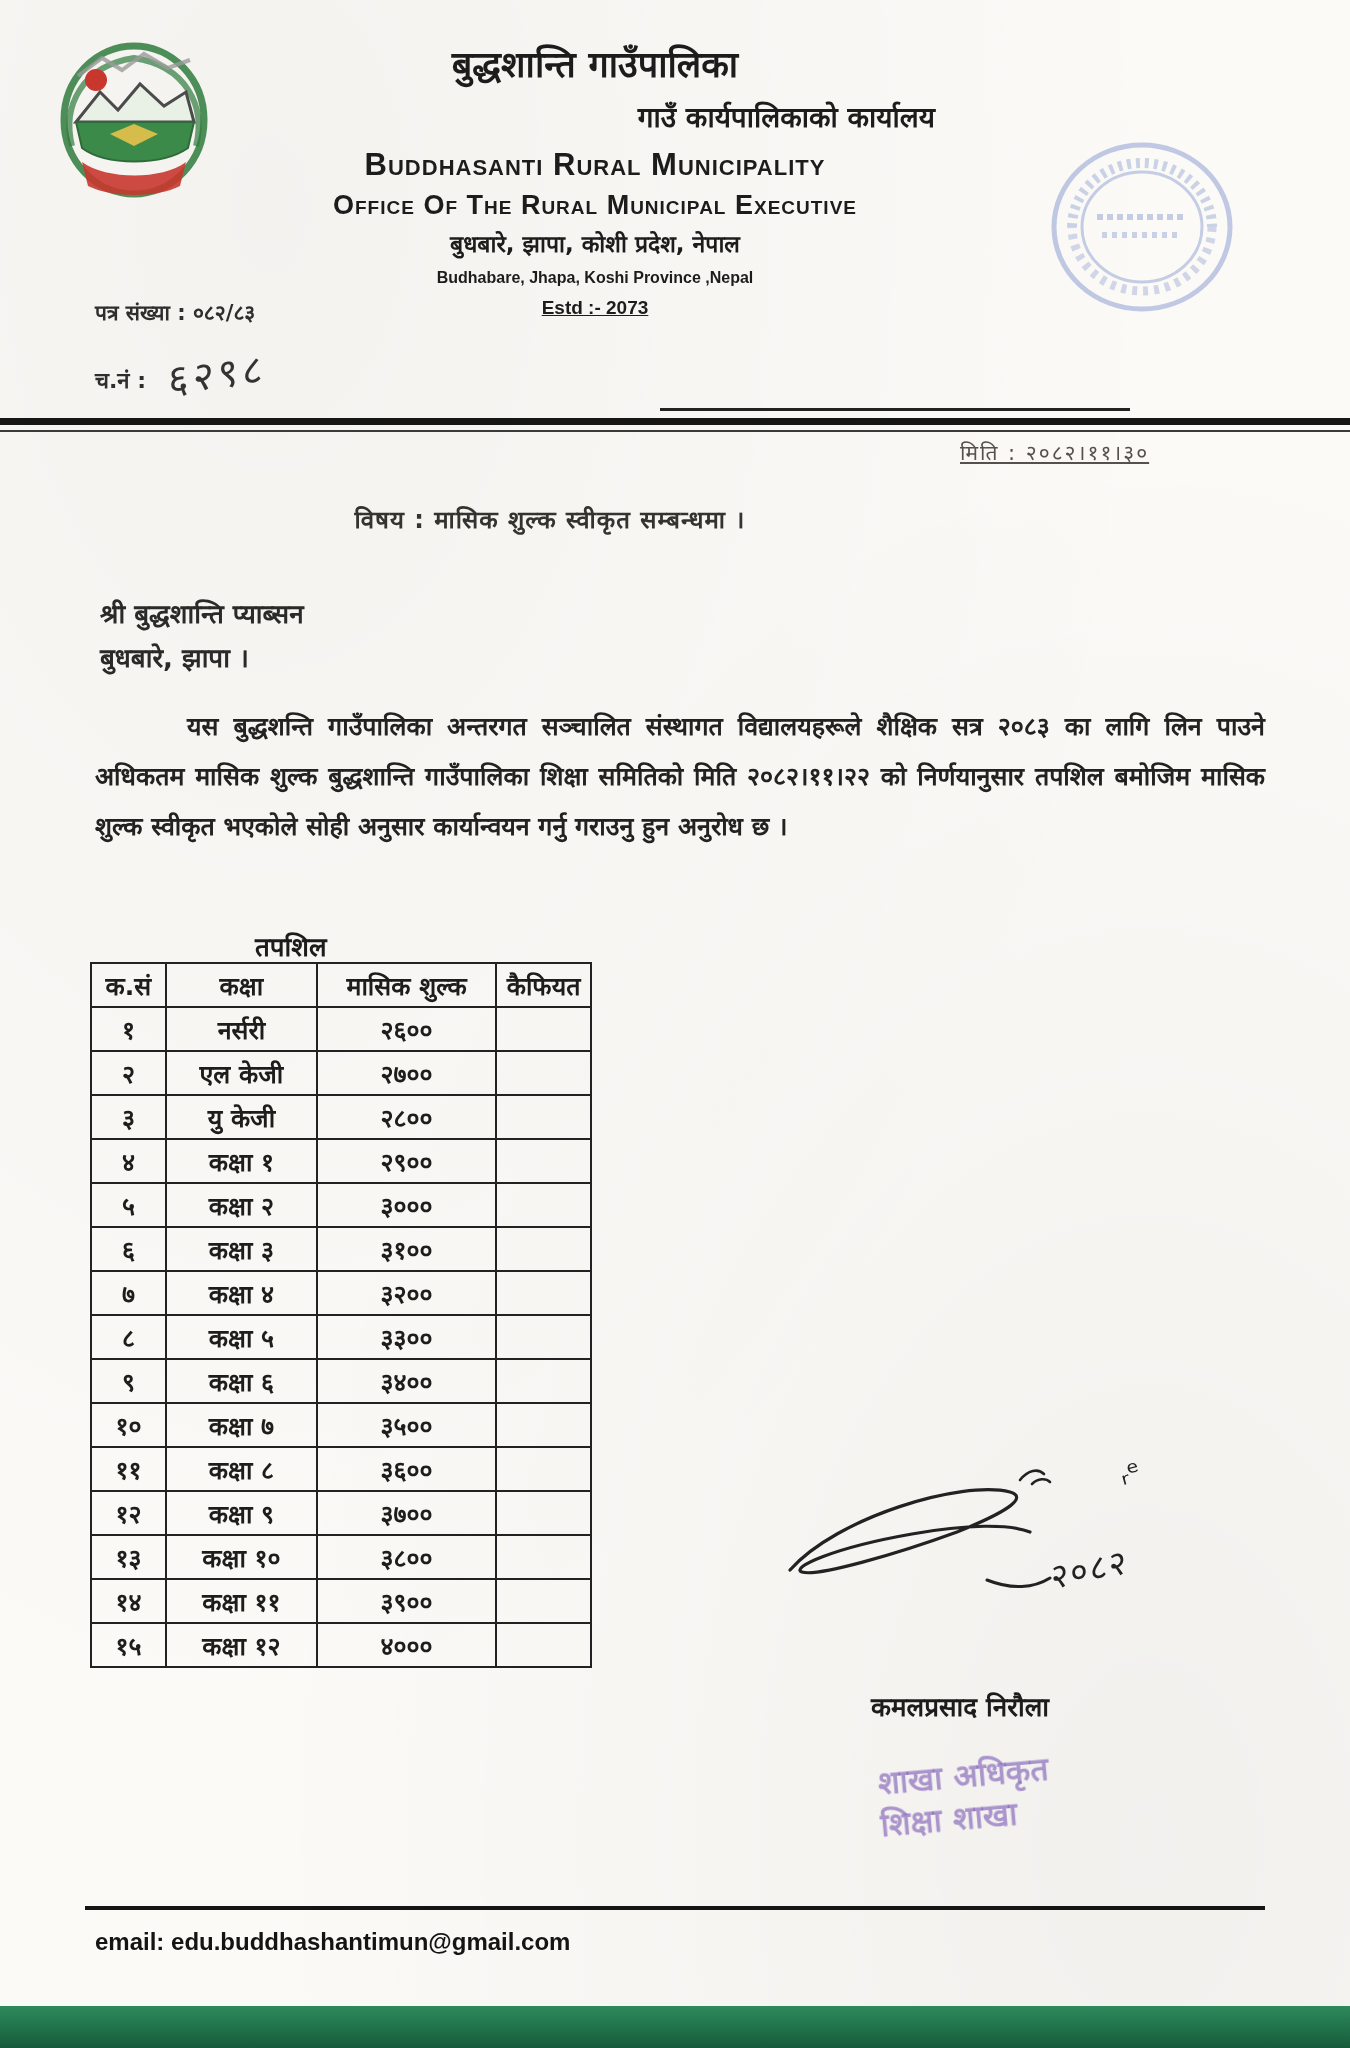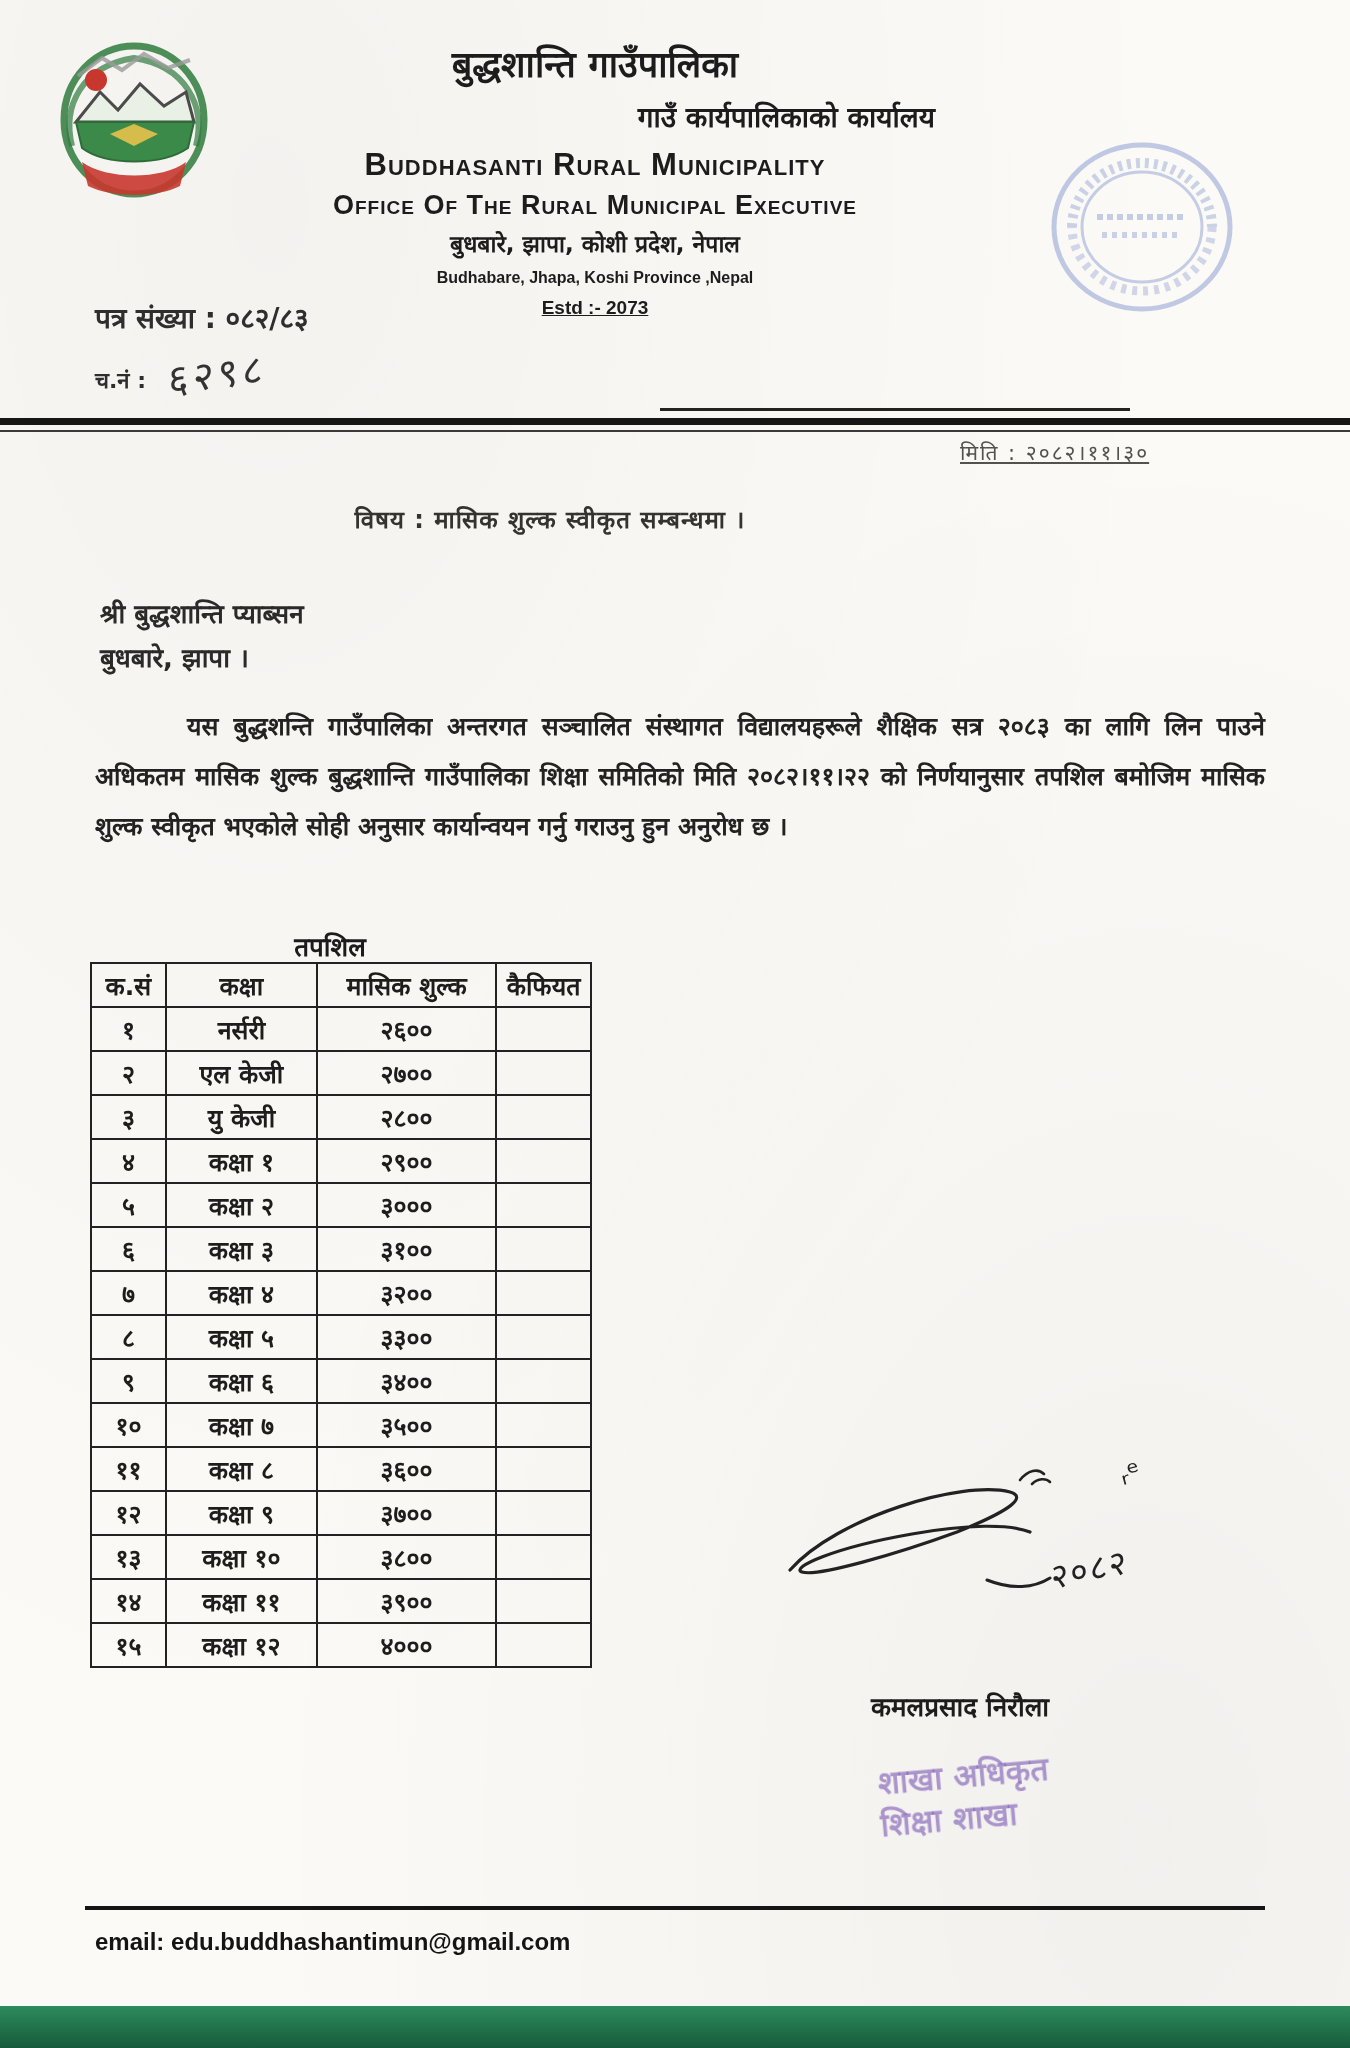--- a/index.html
+++ b/index.html
@@ -20,34 +20,34 @@
   .logo { position:absolute; left:52px; top:36px; width:165px; height:172px; }
   .header-center { position:absolute; left:255px; top:38px; width:680px; text-align:center; }
   .t-np1 { font-size:36px; font-weight:bold; line-height:54px; }
   .t-np2 { font-size:28px; font-weight:bold; line-height:52px;text-align:right; }
   .t-en1 { font-size:31px; font-weight:bold; font-variant:small-caps; letter-spacing:1px; line-height:42px; font-family:"Liberation Sans", sans-serif; }
   .t-en2 { font-size:27px; font-weight:bold; font-variant:small-caps; letter-spacing:1px; line-height:38px; font-family:"Liberation Sans", sans-serif; }
   .addr-np { font-size:23px; font-weight:bold; line-height:36px; margin-top:2px; }
   .addr-en { font-size:16px; font-weight:bold; line-height:32px; font-family:"Liberation Sans", sans-serif; }
   .estd { font-size:19px; font-weight:bold; text-decoration:underline; line-height:28px; font-family:"Liberation Sans", sans-serif; }
   .estd-rule { position:absolute; left:660px; top:408px; width:470px; height:3px; background:#222; }
-  .letter-no { position:absolute; left:95px; top:298px; font-size:28px; font-weight:bold; color:#2e2e2e;text-align:right; }
+  .letter-no { position:absolute; left:95px; top:298px; font-size:21px; font-weight:bold; color:#2e2e2e;text-align:right; }
   .ref-line { position:absolute; left:95px; top:345px; font-size:22px; font-weight:bold; color:#2e2e2e; }
   .ref-hand { display:inline-block; font-size:40px; font-weight:normal; color:#333; transform:rotate(-7deg) skewX(-8deg); margin-left:14px; letter-spacing:4px; }
   .seal { position:absolute; left:1042px; top:132px; width:200px; height:190px; opacity:.75; filter:blur(.6px); }
   
   .rule-thick { position:absolute; left:0; top:418px; width:1350px; height:7px; background:#161616; }
   .rule-thin  { position:absolute; left:0; top:430px; width:1350px; height:2px; background:#3a3a3a; }
   
   .date-line { position:absolute; left:960px; top:438px; width:330px; font-size:21px; color:#55524e; letter-spacing:2px;text-decoration:underline; }
   .subject { position:absolute; left:0; top:502px; width:1100px; text-align:center; font-size:24px; font-weight:bold; color:#35332f; letter-spacing:1px; }
   .addressee { position:absolute; left:100px; top:592px; font-size:26px; font-weight:bold; color:#2a2a28; line-height:44px; }
   .body-par { position:absolute; left:95px; top:702px; width:1170px; font-size:25px; line-height:50px; text-align:justify; text-indent:92px; color:#232220; font-weight:bold; }
   
-  .tbl-title { position:absolute; left:255px; top:928px; width:150px; text-align:center; font-size:26px; font-weight:bold; }
+  .tbl-title { position:absolute; left:255px; top:928px; width:150px; text-align:left; font-size:26px; font-weight:bold; }
   table.fee { position:absolute; left:90px; top:962px; width:502px; border-collapse:collapse; }
   table.fee th, table.fee td {
     border:2px solid #222; font-size:25px; font-weight:bold; text-align:center;
     height:44px; padding:0 4px; color:#1e1d1b;
   }
   col.c1{width:75px;} col.c2{width:152px;} col.c3{width:180px;} col.c4{width:95px;}
   
   .sig-svg { position:absolute; left:782px; top:1462px; width:270px; height:160px; }
   .sig-date { position:absolute; left:1050px; top:1545px; font-size:34px; color:#222; transform:rotate(-12deg) skewX(-6deg); letter-spacing:2px; white-space:nowrap; }
   .sig-mark { position:absolute; left:1120px; top:1455px; font-size:30px; color:#222; transform:rotate(-15deg); }

